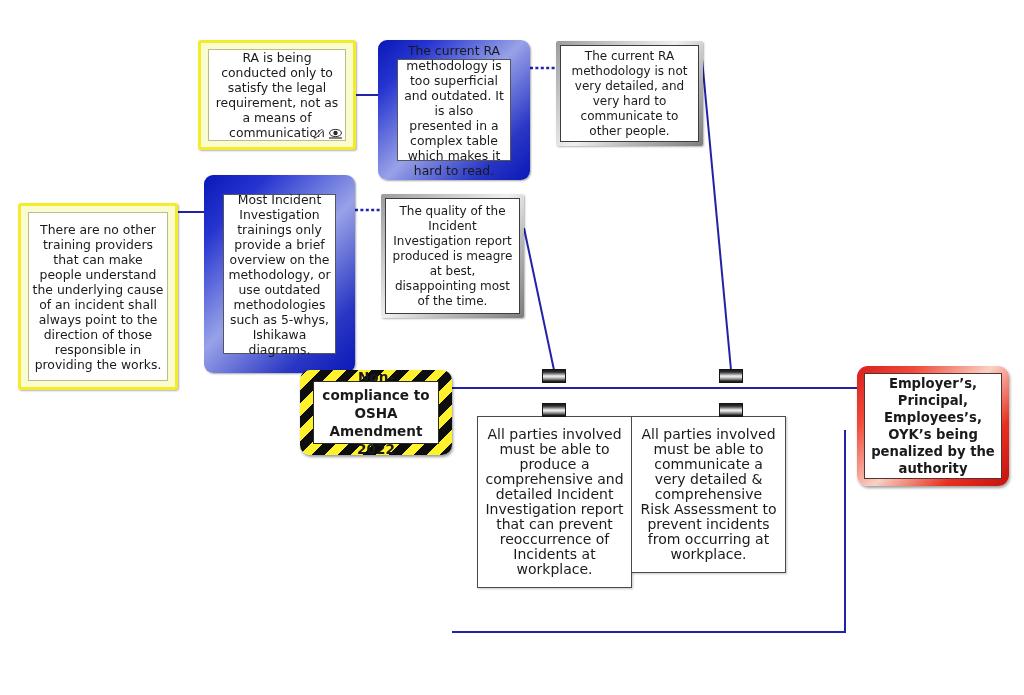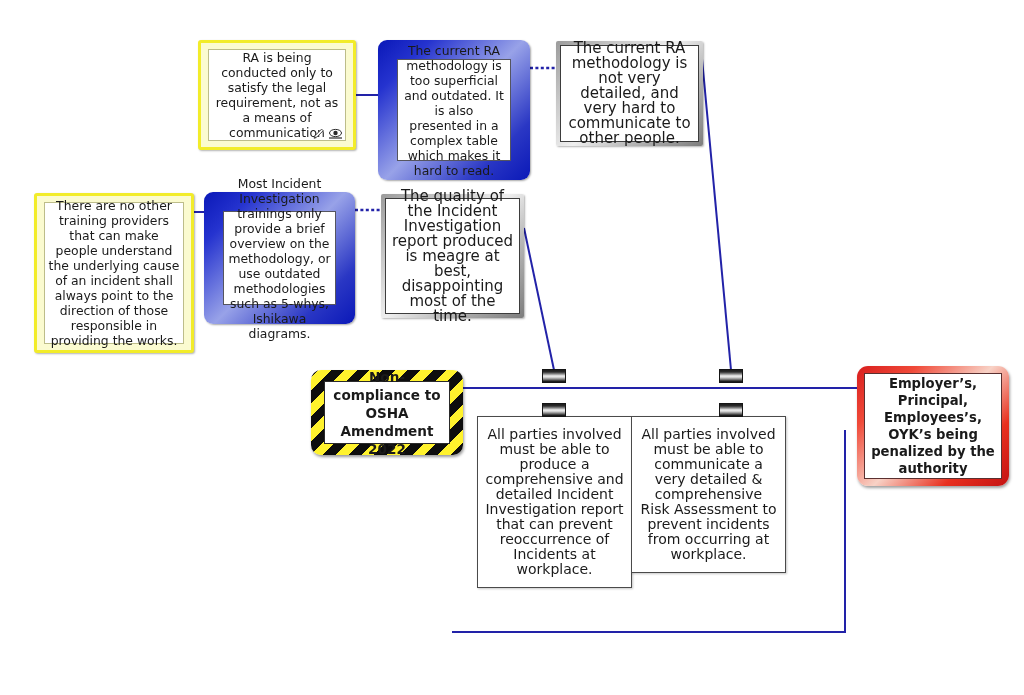--- a/index.html
+++ b/index.html
@@ -85,21 +85,21 @@
     display: flex;
     align-items: center;
     justify-content: center;
     padding: 2px 4px;
   }
 
   
   .n-grey {
     border-radius: 2px;
     padding: 4px;
-    font-size: 15px;
+    font-size: 12px;
     line-height: 15px;
     background: linear-gradient(135deg,#9b9b9b 0%,#c9c9c9 25%,#efefef 48%,#b8b8b8 70%,#7d7d7d 100%);
     box-shadow: 1px 1px 2px rgba(0,0,0,.30);
   }
   .n-grey .inner {
     background: #ffffff;
     border: 1px solid #3d3d3d;
     width: 100%;
     height: 100%;
     box-sizing: border-box;
@@ -126,21 +126,20 @@
     font-size: 13.6px;
     line-height: 18px;
     font-weight: bold;
     background:
       repeating-linear-gradient(
         -45deg,
         #0d0d0d 0px, #0d0d0d 9px,
         #fff22d 9px, #fff22d 18px
       );
     box-shadow: 1px 2px 3px rgba(0,0,0,.40);
-    margin-left: 11px;
   }
   .n-hazard .inner {
     background: #ffffff;
     border: 1px solid #2a2a2a;
     width: 100%;
     height: 100%;
     box-sizing: border-box;
     display: flex;
     align-items: center;
     justify-content: center;
@@ -270,27 +269,27 @@
       <span class="txt">The current RA methodology is too superficial and outdated. It is also presented in a complex table which makes it hard to read.</span>
     </div>
   </div>
 
   <div class="node n-grey" style="left:556px; top:41px; width:147px; height:105px;">
     <div class="inner">
       <span class="txt">The current RA methodology is not very detailed, and very hard to communicate to other people.</span>
     </div>
   </div>
 
-  <div class="node n-yellow" style="left:18px; top:193px; width:160px; height:160px;margin-left:16px;">
+  <div class="node n-yellow" style="left:18px; top:203px; width:160px; height:187px;">
     <div class="inner">
       <span class="txt">There are no other training providers that can make people understand the underlying cause of an incident shall always point to the direction of those responsible in providing the works.</span>
     </div>
   </div>
 
-  <div class="node n-blue" style="left:204px; top:192px; width:151px; height:132px;text-align:center;">
+  <div class="node n-blue" style="left:204px; top:175px; width:151px; height:198px;text-align:center;">
     <div class="inner">
       <span class="txt">Most Incident Investigation trainings only provide a brief overview on the methodology, or use outdated methodologies such as 5-whys, Ishikawa diagrams.</span>
     </div>
   </div>
 
   <div class="node n-grey" style="left:381px; top:194px; width:143px; height:124px;">
     <div class="inner">
       <span class="txt">The quality of the Incident Investigation report produced is meagre at best, disappointing most of the time.</span>
     </div>
   </div>

